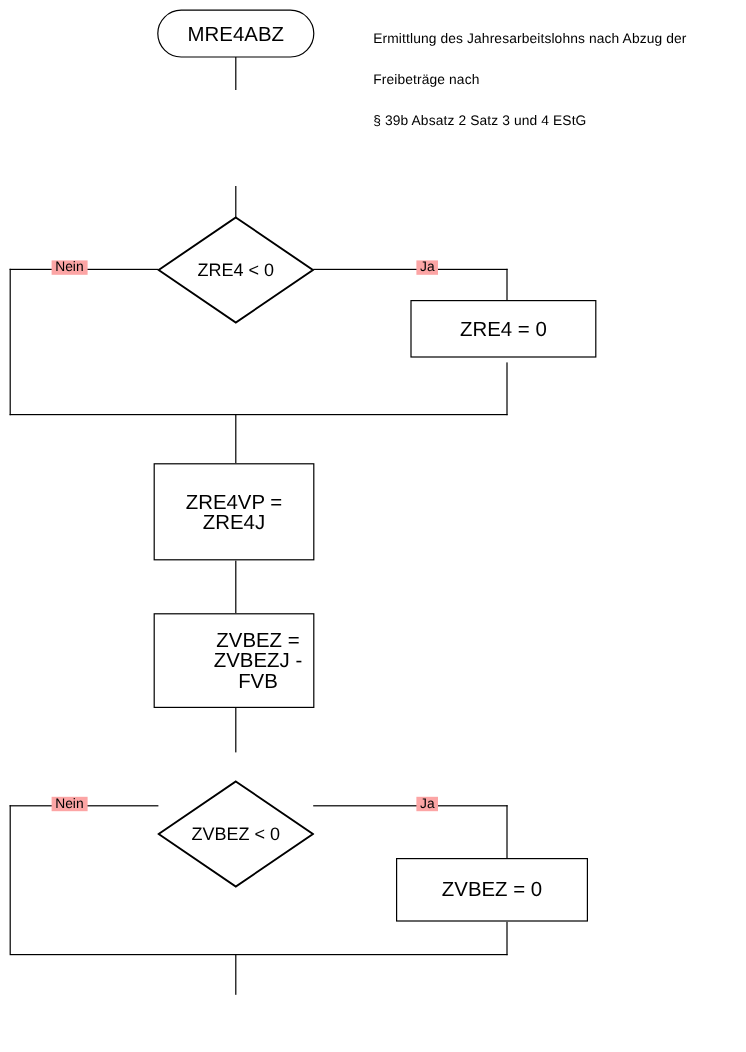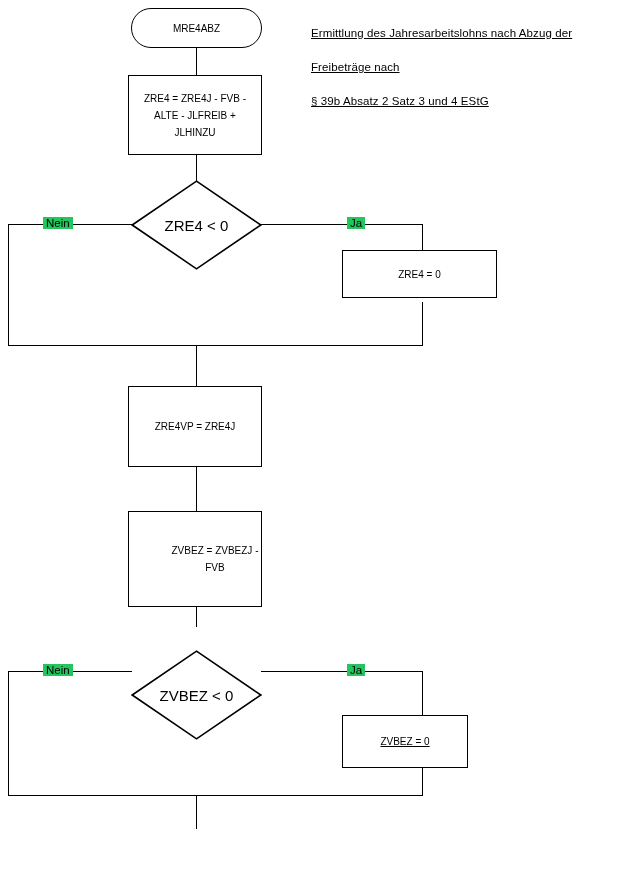--- a/index.html
+++ b/index.html
@@ -29,21 +29,21 @@
     letter-spacing: 0.1px;
   }
   
   .node {
     position: absolute;
     box-sizing: border-box;
     display: flex;
     align-items: center;
     justify-content: center;
     text-align: center;
-    font-size: 10px;
+    font-size: 17px;
     line-height: 17px;
     color: #000000;
     background: #ffffff;
   }
   .terminal {
     border: 1.6px solid #000000;
     border-radius: 999px;
     z-index: 3;
   }
   .process {
@@ -84,31 +84,31 @@
     position: absolute;
     width: 0;
     border-left: 1.5px solid #000000;
     z-index: 1;
   }
   .edge-label {
     position: absolute;
     font-size: 11.5px;
     line-height: 12px;
     color: #000000;
-    background: #22c55e;
+    background: #fca5a5;
     padding: 0 3px;
     z-index: 2;
   }
 </style>
 </head>
 <body>
 
 <div id="canvas">
 
-  <div class="annotation" style="left:311px; top:8px; width:300px;text-decoration:underline;">
+  <div class="annotation" style="left:311px; top:8px; width:300px;">
     <div>Ermittlung des Jahresarbeitslohns nach Abzug der</div>
     <div>Freibeträge nach</div>
     <div>§ 39b Absatz 2 Satz 3 und 4 EStG</div>
   </div>
 
   <div class="edge-v" style="left:196px; top:47px; height:28px;"></div>
 
   <div class="edge-v" style="left:196px; top:155px; height:26px;"></div>
 
   <div class="edge-h" style="left:8px; top:224px; width:124px;"></div>
@@ -138,55 +138,48 @@
 
   <div class="edge-label" style="left:43px; top:217px;">Nein</div>
   <div class="edge-label" style="left:347px; top:217px;">Ja</div>
   <div class="edge-label" style="left:43px; top:664px;">Nein</div>
   <div class="edge-label" style="left:347px; top:664px;">Ja</div>
 
   <div class="node terminal" style="left:131px; top:8px; width:131px; height:40px;">
     <span>MRE4ABZ</span>
   </div>
 
-  <div class="node process" style="left:128px; top:75px; width:134px; height:80px;">
-    <div>
-      <div>ZRE4 = ZRE4J - FVB -</div>
-      <div>ALTE - JLFREIB  +</div>
-      <div>JLHINZU</div>
-    </div>
-  </div>
 
   <div class="decision-wrap" style="left:131px; top:180px; width:131px; height:90px;">
     <svg width="131" height="90" viewBox="0 0 131 90">
       <polygon points="65.5,1.2 129.8,45 65.5,88.8 1.2,45" fill="#ffffff" stroke="#000000" stroke-width="1.6"></polygon>
     </svg>
     <div class="decision-label">ZRE4 &lt; 0</div>
   </div>
 
   <div class="node process" style="left:342px; top:250px; width:155px; height:48px;">
     <span>ZRE4 = 0</span>
   </div>
 
   <div class="node process" style="left:128px; top:386px; width:134px; height:81px;">
     <span>ZRE4VP = ZRE4J</span>
   </div>
 
-  <div class="node process" style="left:128px; top:511px; width:134px; height:96px;padding-left:40px;">
+  <div class="node process" style="left:128px; top:511px; width:134px; height:79px;padding-left:40px;">
     <div>
       <div>ZVBEZ = ZVBEZJ -</div>
       <div>FVB</div>
     </div>
   </div>
 
   <div class="decision-wrap" style="left:131px; top:650px; width:131px; height:90px;">
     <svg width="131" height="90" viewBox="0 0 131 90">
       <polygon points="65.5,1.2 129.8,45 65.5,88.8 1.2,45" fill="#ffffff" stroke="#000000" stroke-width="1.6"></polygon>
     </svg>
     <div class="decision-label">ZVBEZ &lt; 0</div>
   </div>
 
-  <div class="node process" style="left:342px; top:715px; width:126px; height:53px;text-decoration:underline;">
+  <div class="node process" style="left:330px; top:715px; width:160px; height:53px;">
     <span>ZVBEZ = 0</span>
   </div>
 
 
 </div>
 
 </body></html>

